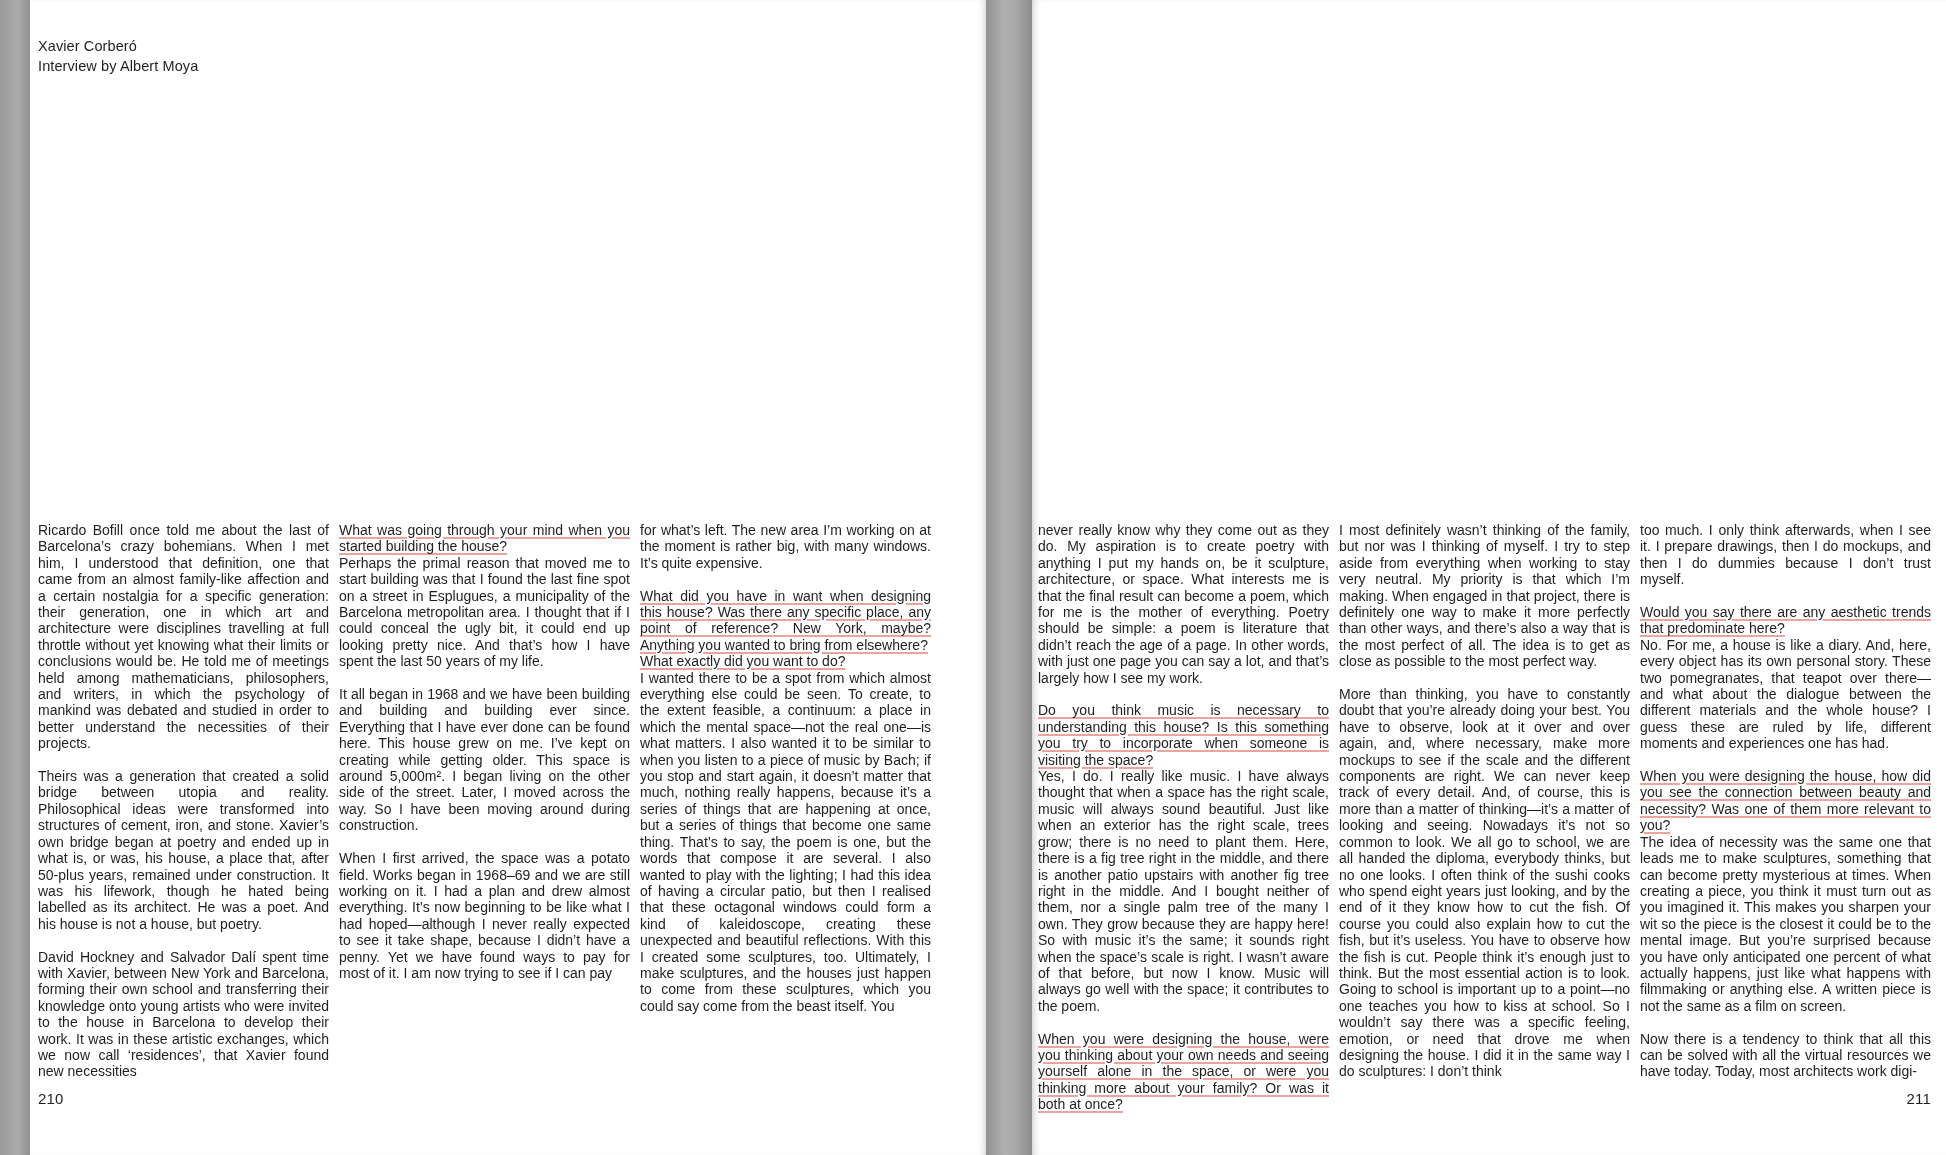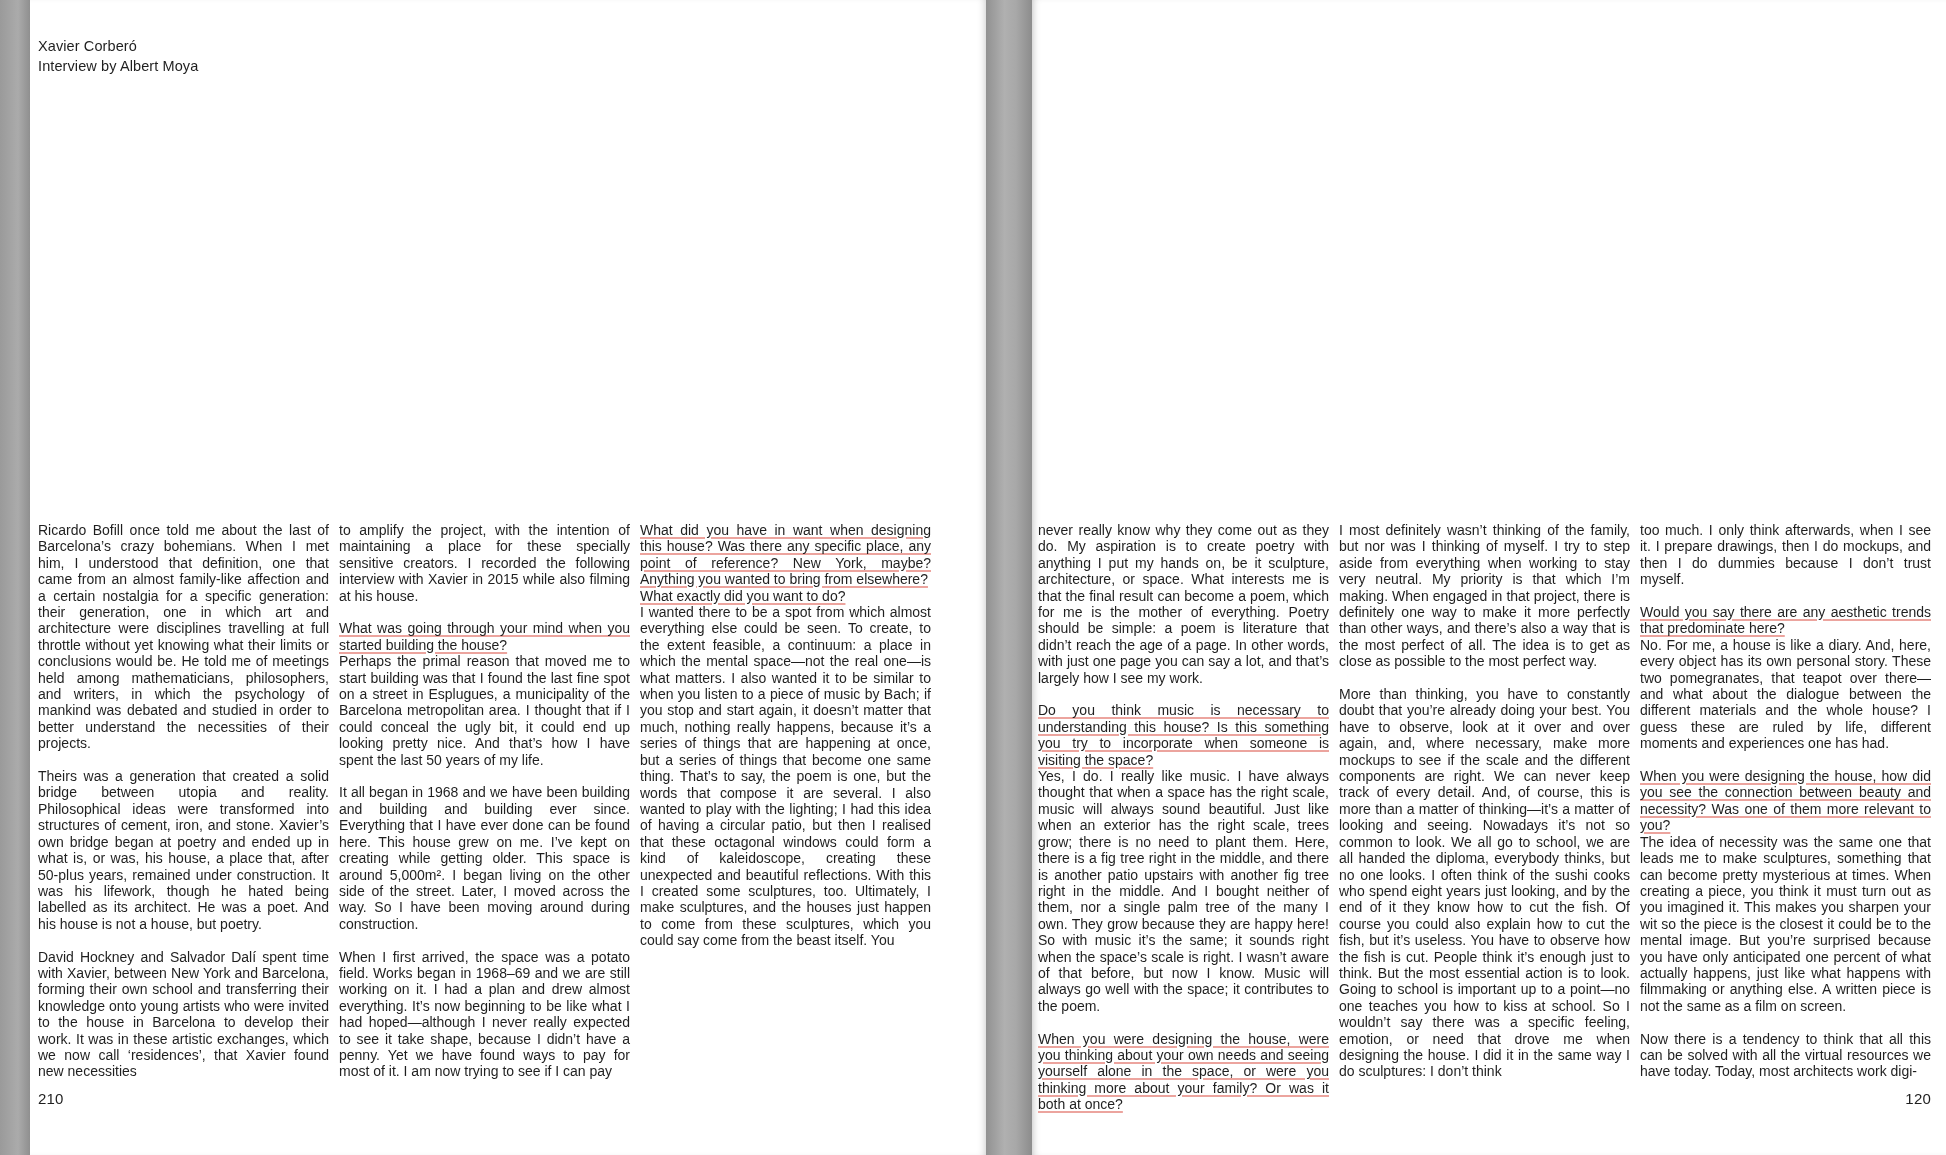--- a/index.html
+++ b/index.html
@@ -52,27 +52,27 @@
     <div>Xavier Corberó</div>
     <div>Interview by Albert Moya</div>
   </div>
 
   <div class="col c1">
       <p class="">Ricardo Bofill once told me about the last of Barcelona’s crazy bohemians. When I met him, I understood that definition, one that came from an almost family-like affection and a certain nostalgia for a specific generation: their generation, one in which art and architecture were disciplines travelling at full throttle without yet knowing what their limits or conclusions would be. He told me of meetings held among mathematicians, philosophers, and writers, in which the psychology of mankind was debated and studied in order to better understand the necessities of their projects.</p>
       <p class="">Theirs was a generation that created a solid bridge between utopia and reality. Philosophical ideas were transformed into structures of cement, iron, and stone. Xavier’s own bridge began at poetry and ended up in what is, or was, his house, a place that, after 50-plus years, remained under construction. It was his lifework, though he hated being labelled as its architect. He was a poet. And his house is not a house, but poetry.</p>
       <p class="">David Hockney and Salvador Dalí spent time with Xavier, between New York and Barcelona, forming their own school and transferring their knowledge onto young artists who were invited to the house in Barcelona to develop their work. It was in these artistic exchanges, which we now call ‘residences’, that Xavier found new necessities</p>
     </div>
   <div class="col c2">
-      <p class="">to amplify the project, with the intention of maintaining a place for these specially sensitive creators. I recorded the following interview with Xavier in 2015 while also filming at his house.</p>
       <p class="question">What was going through your mind when you started building the house?</p>
       <p class="">Perhaps the primal reason that moved me to start building was that I found the last fine spot on a street in Esplugues, a municipality of the Barcelona metropolitan area. I thought that if I could conceal the ugly bit, it could end up looking pretty nice. And that’s how I have spent the last 50 years of my life.</p>
       <p class="">It all began in 1968 and we have been building and building and building ever since. Everything that I have ever done can be found here. This house grew on me. I’ve kept on creating while getting older. This space is around 5,000m². I began living on the other side of the street. Later, I moved across the way. So I have been moving around during construction.</p>
       <p class="">When I first arrived, the space was a potato field. Works began in 1968–69 and we are still working on it. I had a plan and drew almost everything. It’s now beginning to be like what I had hoped—although I never really expected to see it take shape, because I didn’t have a penny. Yet we have found ways to pay for most of it. I am now trying to see if I can pay</p>
     </div>
   <div class="col c3">
+      <p class="">for what’s left. The new area I’m working on at the moment is rather big, with many windows. It’s quite expensive.</p>
       <p class="question">What did you have in want when designing this house? Was there any specific place, any point of reference? New York, maybe? Anything you wanted to bring from elsewhere?</p>
       <p class="question">What exactly did you want to do?</p>
       <p class="">I wanted there to be a spot from which almost everything else could be seen. To create, to the extent feasible, a continuum: a place in which the mental space—not the real one—is what matters. I also wanted it to be similar to when you listen to a piece of music by Bach; if you stop and start again, it doesn’t matter that much, nothing really happens, because it’s a series of things that are happening at once, but a series of things that become one same thing. That’s to say, the poem is one, but the words that compose it are several. I also wanted to play with the lighting; I had this idea of having a circular patio, but then I realised that these octagonal windows could form a kind of kaleidoscope, creating these unexpected and beautiful reflections. With this I created some sculptures, too. Ultimately, I make sculptures, and the houses just happen to come from these sculptures, which you could say come from the beast itself. You</p>
     </div>
   <div class="col c4">
       <p class="">never really know why they come out as they do. My aspiration is to create poetry with anything I put my hands on, be it sculpture, architecture, or space. What interests me is that the final result can become a poem, which for me is the mother of everything. Poetry should be simple: a poem is literature that didn’t reach the age of a page. In other words, with just one page you can say a lot, and that’s largely how I see my work.</p>
       <p class="question">Do you think music is necessary to understanding this house? Is this something you try to incorporate when someone is visiting the space?</p>
       <p class="">Yes, I do. I really like music. I have always thought that when a space has the right scale, music will always sound beautiful. Just like when an exterior has the right scale, trees grow; there is no need to plant them. Here, there is a fig tree right in the middle, and there is another patio upstairs with another fig tree right in the middle. And I bought neither of them, nor a single palm tree of the many I own. They grow because they are happy here! So with music it’s the same; it sounds right when the space’s scale is right. I wasn’t aware of that before, but now I know. Music will always go well with the space; it contributes to the poem.</p>
       <p class="question">When you were designing the house, were you thinking about your own needs and seeing yourself alone in the space, or were you thinking more about your family? Or was it both at once?</p>
     </div>
@@ -83,15 +83,15 @@
   <div class="col c6">
       <p class="">too much. I only think afterwards, when I see it. I prepare drawings, then I do mockups, and then I do dummies because I don’t trust myself.</p>
       <p class="question">Would you say there are any aesthetic trends that predominate here?</p>
       <p class="">No. For me, a house is like a diary. And, here, every object has its own personal story. These two pomegranates, that teapot over there—and what about the dialogue between the different materials and the whole house? I guess these are ruled by life, different moments and experiences one has had.</p>
       <p class="question">When you were designing the house, how did you see the connection between beauty and necessity? Was one of them more relevant to you?</p>
       <p class="">The idea of necessity was the same one that leads me to make sculptures, something that can become pretty mysterious at times. When creating a piece, you think it must turn out as you imagined it. This makes you sharpen your wit so the piece is the closest it could be to the mental image. But you’re surprised because you have only anticipated one percent of what actually happens, just like what happens with filmmaking or anything else. A written piece is not the same as a film on screen.</p>
       <p class="">Now there is a tendency to think that all this can be solved with all the virtual resources we have today. Today, most architects work digi-</p>
     </div>
 
   <div class="pagenum pagenum-left">210</div>
-  <div class="pagenum pagenum-right">120</div>
+  <div class="pagenum pagenum-right">211</div>
 
 </div>
 
 </body></html>

